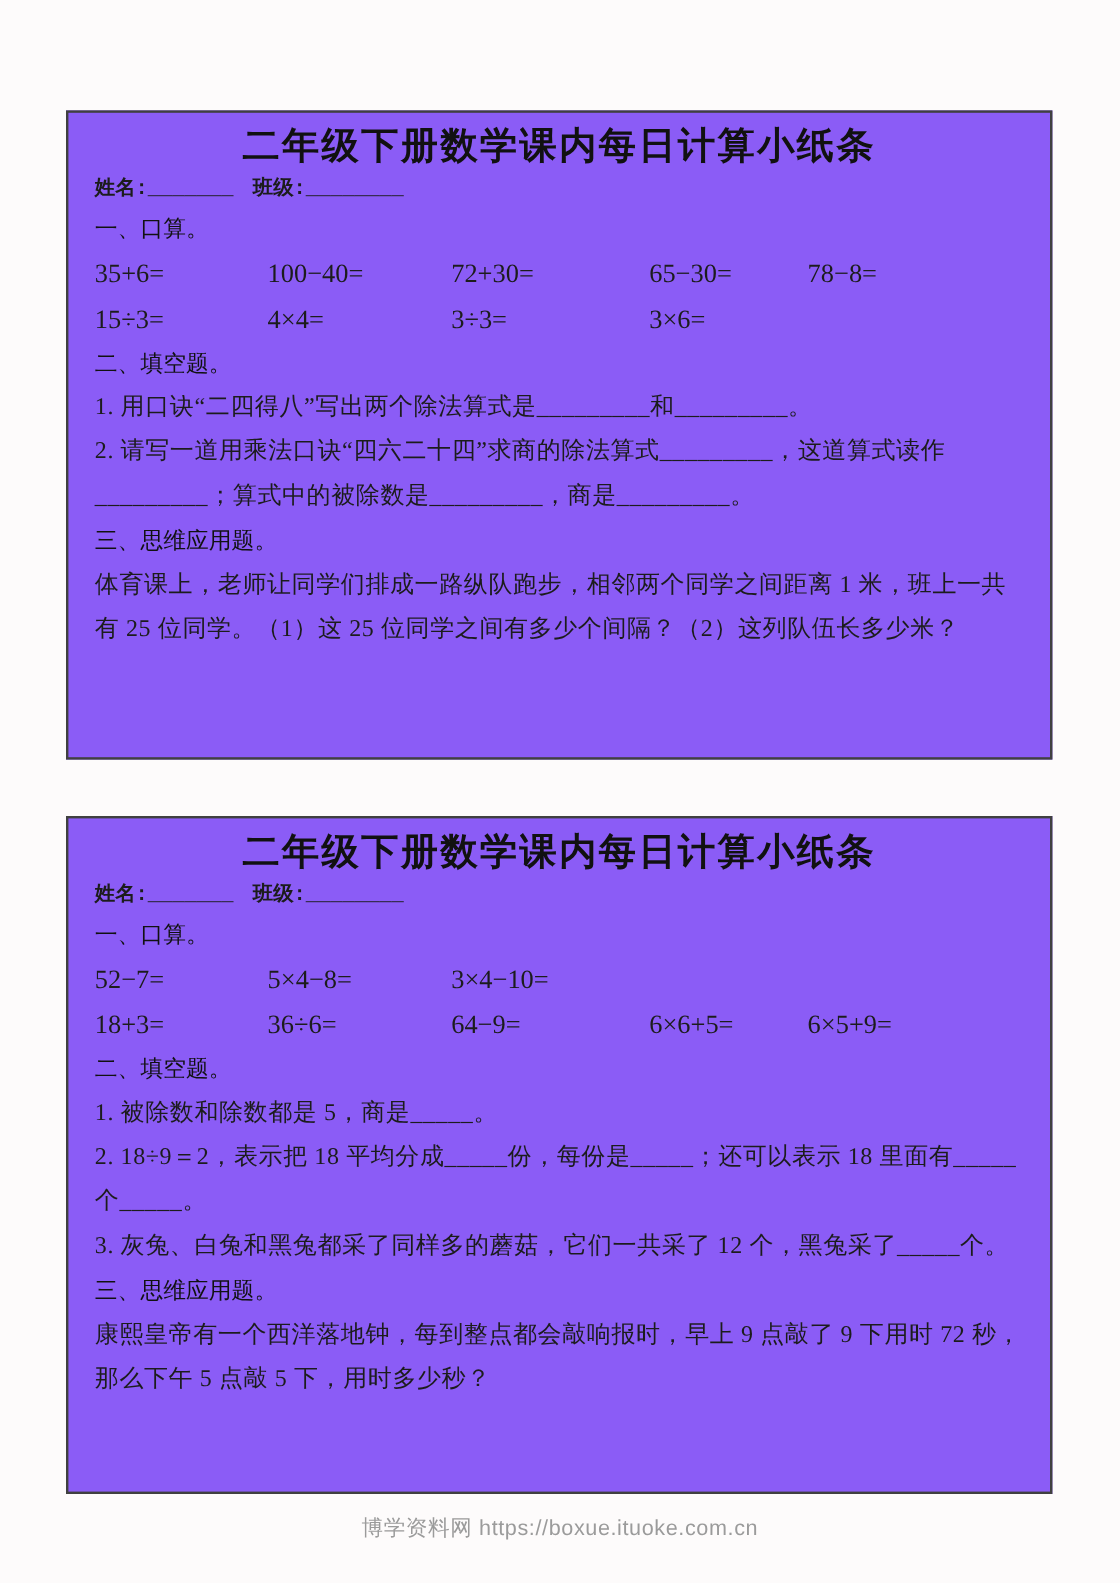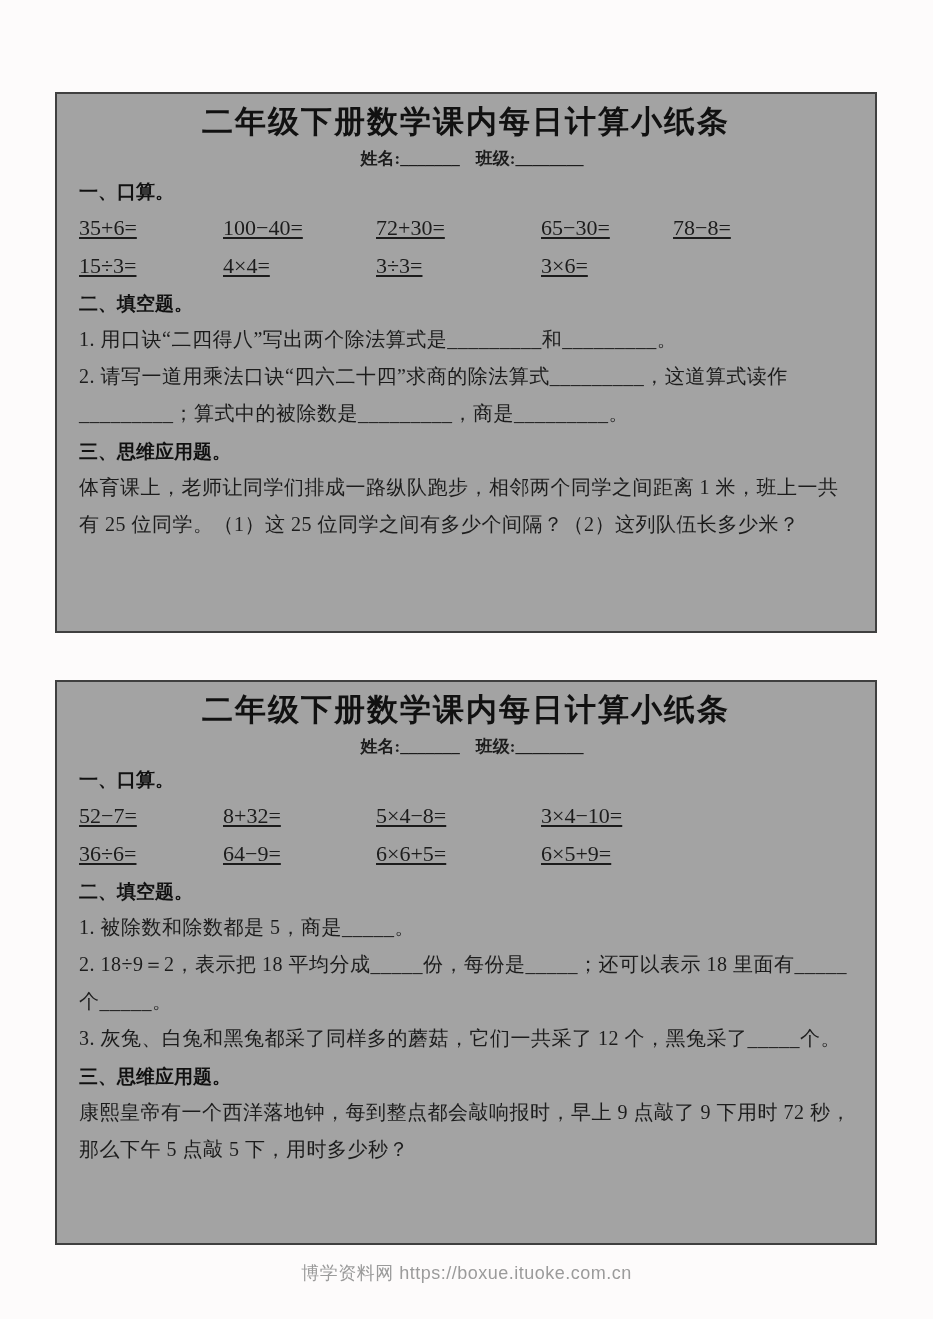--- a/index.html
+++ b/index.html
@@ -15,64 +15,64 @@
     font-family: "Liberation Serif", "DejaVu Serif", serif;
     overflow: hidden;
   }
   .card {
     position: absolute;
     left: 55px;
     width: 822px;
     box-sizing: border-box;
     border: 2px solid #404040;
     padding: 4px 22px 0 22px;
-    background: #a3a3a3;
+    background: #8b5cf6;
     overflow: hidden;
   }
   #card-1 { top: 92px;  height: 541px; }
   #card-2 { top: 680px; height: 565px; }
 
   .card-title {
     margin: 2px 0 0 0;
     text-align: center;
     font-family: "Liberation Sans", "DejaVu Sans", sans-serif;
     font-weight: bold;
     font-size: 31px;
     line-height: 44px;
     letter-spacing: 2px;
     color: #111;
   }
   .name-row {
-    text-align: center;
-    font-family: Liberation Serif, serif;
+    text-align: left;
+    font-family: Liberation Mono, monospace;
     font-weight: bold;
     font-size: 17px;
     line-height: 26px;
     margin: 2px -12px 2px 0;
     white-space: nowrap;
   }
   .name-gap { display: inline-block; width: 16px; }
 
   .sec-header {
     font-family: "Liberation Sans", "DejaVu Sans", sans-serif;
-    font-weight: bold;
+    font-weight: normal;
     font-size: 19px;
     line-height: 26px;
     margin: 7px 0 4px 0;
     color: #111;
   }
   .eq-row {
     display: grid;
     grid-template-columns: 144px 153px 165px 132px auto;
     font-size: 22px;
     line-height: 37px;
     margin: 1px 0;
     white-space: nowrap;
   }
-  .eq-cell { display: inline-block; text-decoration: underline; }
+  .eq-cell { display: inline-block; }
 
   .fill-item, .para {
     margin: 0;
     font-size: 20px;
     line-height: 37px;
     letter-spacing: 0.5px;
   }
 
   .footer {
     position: absolute;
@@ -124,25 +124,25 @@
   <h1 class="card-title">二年级下册数学课内每日计算小纸条</h1>
 
   <div class="name-row">
     <span>姓名:</span><span>_______</span><span class="name-gap"></span><span>班级:</span><span>________</span>
   </div>
 
   <div class="sec-header">一、口算。</div>
 
   <div class="eq-row">
     <span class="eq-cell">52−7=</span>
-    <span class="eq-cell">8+32=</span>
     <span class="eq-cell">5×4−8=</span>
     <span class="eq-cell">3×4−10=</span>
   </div>
   <div class="eq-row">
+    <span class="eq-cell">18+3=</span>
     <span class="eq-cell">36÷6=</span>
     <span class="eq-cell">64−9=</span>
     <span class="eq-cell">6×6+5=</span>
     <span class="eq-cell">6×5+9=</span>
   </div>
 
   <div class="sec-header">二、填空题。</div>
   <p class="fill-item">1. 被除数和除数都是 5，商是_____。</p>
   <p class="fill-item">2. 18÷9＝2，表示把 18 平均分成_____份，每份是_____；还可以表示 18 里面有_____个_____。</p>
   <p class="fill-item">3. 灰兔、白兔和黑兔都采了同样多的蘑菇，它们一共采了 12 个，黑兔采了_____个。</p>

